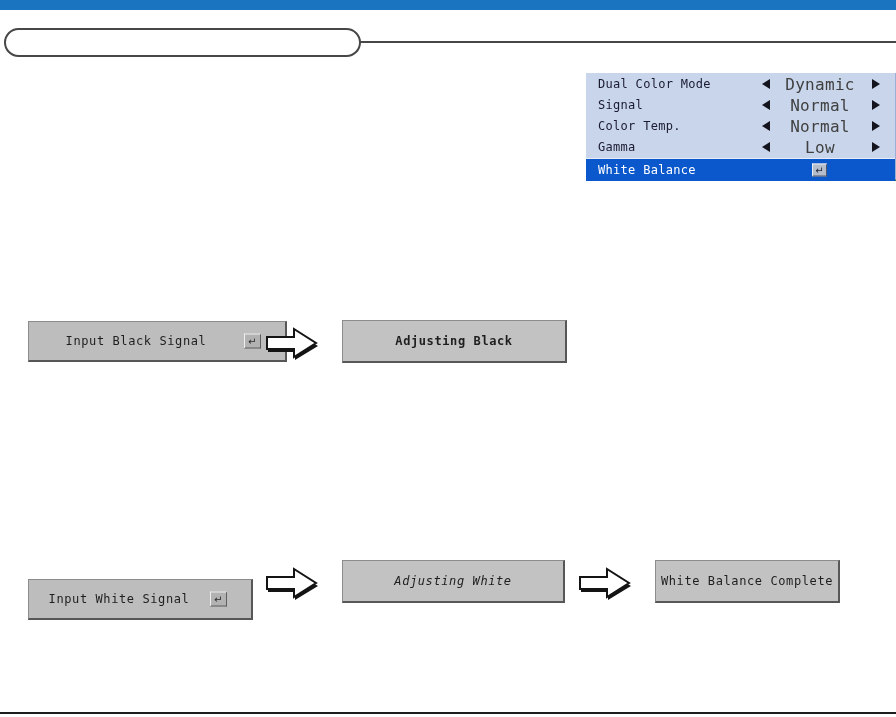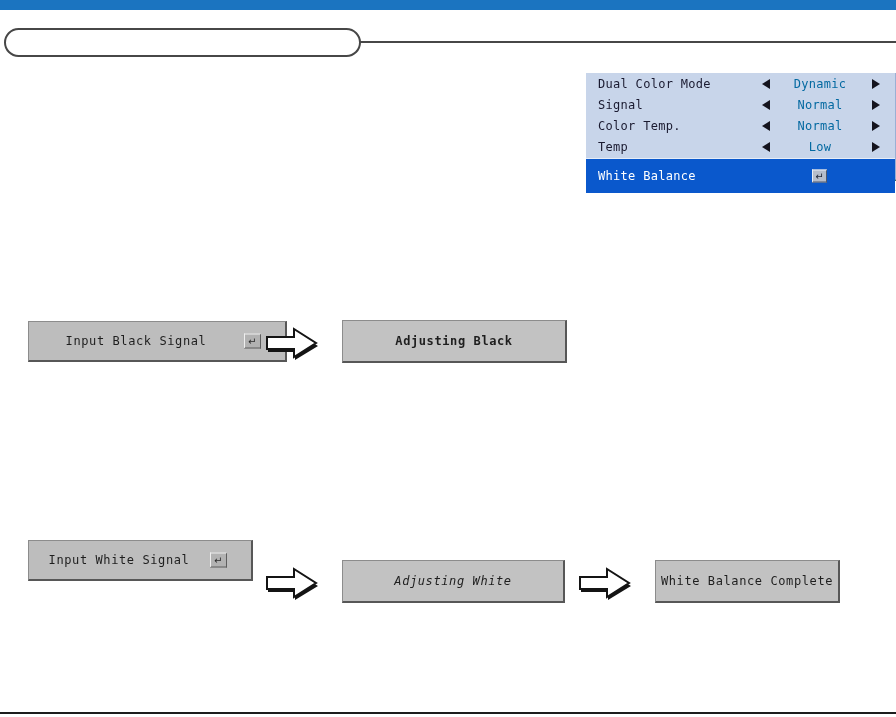--- a/index.html
+++ b/index.html
@@ -18,30 +18,30 @@
   }
 
   
   .osd{
     position:absolute;left:586px;top:73px;width:310px;height:108px;
     background:#c8d5ea;border-right:1px solid #9ab0d4;border-bottom:2px solid #14532d;
     box-sizing:border-box;
   }
   .osd-row{position:relative;height:21.2px;}
   .osd-row.selected{
-    height:35px;background:#0a58cc;border-top:1px solid #e6edf8;box-sizing:border-box;
+    height:23px;background:#0a58cc;border-top:1px solid #e6edf8;box-sizing:border-box;
   }
   .osd-label{
     position:absolute;left:12px;top:50%;transform:translateY(-50%);
     font-size:12px;color:#1a1a30;letter-spacing:0.3px;white-space:nowrap;
   }
   .osd-row.selected .osd-label{color:#ffffff;}
   .osd-value{
     position:absolute;left:188px;width:92px;top:50%;transform:translateY(-50%);
-    text-align:center;font-size:12px;color:#0369a1;letter-spacing:0.3px;
+    text-align:center;font-size:16px;color:#404040;letter-spacing:0.3px;
   }
   .tri{position:absolute;top:50%;transform:translateY(-50%);width:0;height:0;
     border-top:5px solid transparent;border-bottom:5px solid transparent;}
   .tri-left{left:176px;border-right:8px solid #14141e;}
   .tri-right{left:286px;border-left:8px solid #14141e;}
 
   .enter-key{
     display:block;width:15px;height:13px;box-sizing:border-box;
     background:#b6bdca;
     border-top:1px solid #eaeef6;border-left:1px solid #eaeef6;
@@ -63,21 +63,21 @@
   .btn.input{padding-right:42px;}
   .btn .enter-key{
     position:absolute;right:24px;top:50%;transform:translateY(-50%);
     width:17px;height:15px;line-height:13px;background:#b2b2b2;
     border-top:1px solid #efefef;border-left:1px solid #efefef;
     border-right:1px solid #5e5e5e;border-bottom:1px solid #5e5e5e;color:#2b2b2b;
   }
 
   #input-black{left:28px;top:321px;width:259px;height:41px;}
   #adjusting-black{left:342px;top:320px;width:225px;height:43px;font-weight:bold;}
-  #input-white{left:28px;top:540px;width:225px;height:41px;}
+  #input-white{left:28px;top:579px;width:225px;height:41px;}
   #adjusting-white{left:342px;top:560px;width:223px;height:43px;font-style:italic;}
   #wb-complete{left:655px;top:560px;width:185px;height:43px;}
 
   
   .flow-arrow{position:absolute;width:56px;height:36px;}
   #arrow-black{left:265px;top:325px;}
   #arrow-white-1{left:265px;top:565px;}
   #arrow-white-2{left:578px;top:565px;}
 </style>
 </head>
@@ -104,21 +104,21 @@
   </div>
 
   <div class="osd-row">
     <span class="osd-label">Color Temp.</span>
     <span class="tri tri-left"></span>
     <span class="osd-value">Normal</span>
     <span class="tri tri-right"></span>
   </div>
 
   <div class="osd-row">
-    <span class="osd-label">Temp</span>
+    <span class="osd-label">Gamma</span>
     <span class="tri tri-left"></span>
     <span class="osd-value">Low</span>
     <span class="tri tri-right"></span>
   </div>
 
   <div class="osd-row selected">
     <span class="osd-label">White Balance</span>
     <span class="enter-key">↵</span>
   </div>
 </div>

